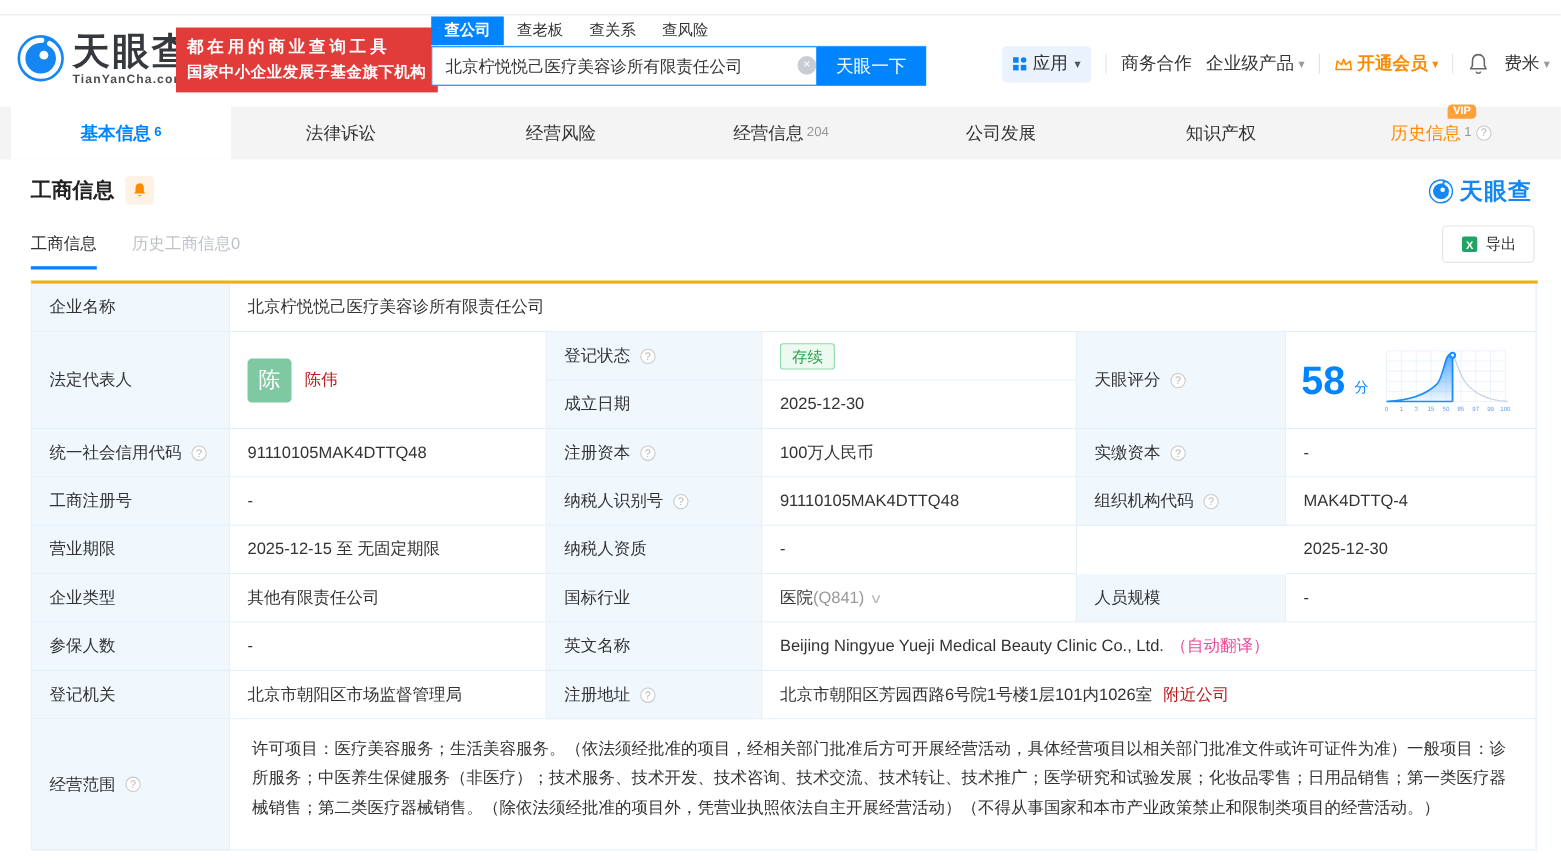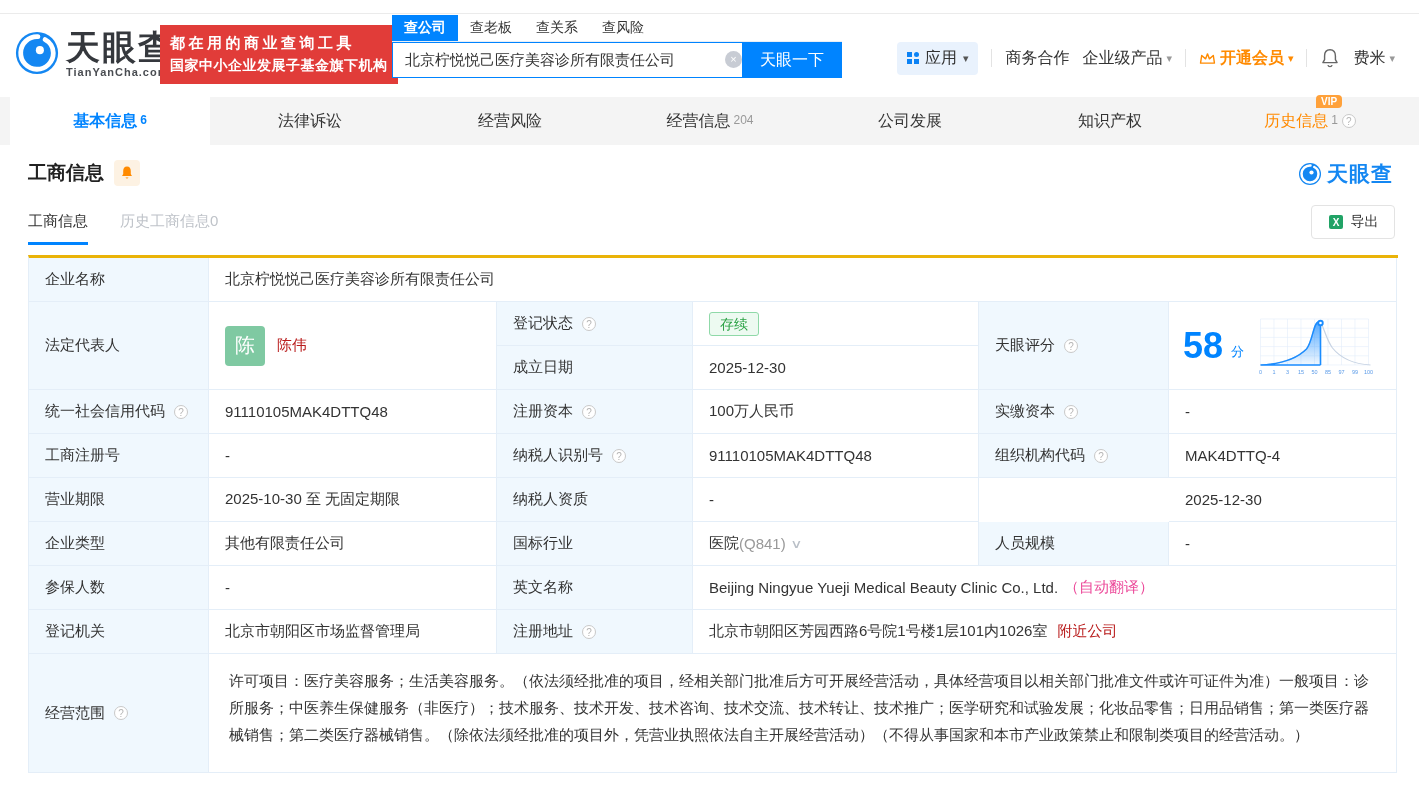--- a/index.html
+++ b/index.html
@@ -19,21 +19,21 @@
 
   .search-wrap { position:absolute; left:392px; top:16px; width:450px; }
   .search-tabs { display:flex; align-items:flex-end; height:26px; border-bottom:1px solid #e9eef5; }
   .s-tab { font-size:14px; color:#333; padding:4px 12px; cursor:pointer; }
   .s-tab.active { background:#0084ff; color:#fff; font-weight:bold; }
   .search-row { display:flex; height:36px; }
   .search-input { flex:1; border:1px solid #0084ff; border-right:none; padding:0 34px 0 12px; font-size:15px; color:#333; outline:none; font-family:inherit; }
   .clear-btn { position:absolute; right:100px; top:35px; width:17px; height:17px; border-radius:50%; background:#c8ccd4; color:#fff; font-size:11px; line-height:17px; text-align:center; cursor:pointer; }
   .search-btn { width:100px; background:#0084ff; color:#fff; border:none; font-size:16px; cursor:pointer; font-family:inherit; }
 
-  .top-menu { position:absolute; right:24px; top:40px; height:36px; display:flex; align-items:center; gap:13px; font-size:16px; color:#333; }
+  .top-menu { position:absolute; right:10px; top:40px; height:36px; display:flex; align-items:center; gap:13px; font-size:16px; color:#333; }
   .apps-chip { display:flex; align-items:center; gap:6px; background:#e9f2fd; border-radius:4px; padding:6px 10px; cursor:pointer; }
   .grid-icon { display:inline-grid; grid-template-columns:5px 5px; grid-auto-rows:5px; gap:2px; }
   .grid-icon i { background:#0b82f5; display:block; }
   .grid-icon i:nth-child(2){ border-radius:50%; }
   .caret { font-size:11px; color:#555; }
   .caret.lite { color:#999; }
   .menu-sep { width:1px; height:18px; background:#e3e3e3; }
   .menu-item { cursor:pointer; display:flex; align-items:center; gap:4px; }
   .vip-link { color:#ff8a00; font-weight:bold; display:flex; align-items:center; gap:4px; cursor:pointer; }
   .bell-top { width:20px; height:22px; cursor:pointer; }
@@ -342,21 +342,21 @@
         <span class="q-icon">?</span>
     </div>
     <div class="cell val" style="grid-column:6;grid-row:5">
         <span>MAK4DTTQ-4</span>
       </div>
 
     <div class="cell lbl" style="grid-column:1;grid-row:6">
         <span>营业期限</span>
       </div>
     <div class="cell val" style="grid-column:2;grid-row:6">
-        <span>2025-10-30 至 无固定期限</span>
+        <span>2025-12-15 至 无固定期限</span>
       </div>
     <div class="cell lbl" style="grid-column:3;grid-row:6">
         <span>纳税人资质</span>
       </div>
     <div class="cell val" style="grid-column:4;grid-row:6">
         <span class="dash">-</span>
       </div>
     <div class="cell val" style="grid-column:6;grid-row:6">
         <span>2025-12-30</span>
       </div>

